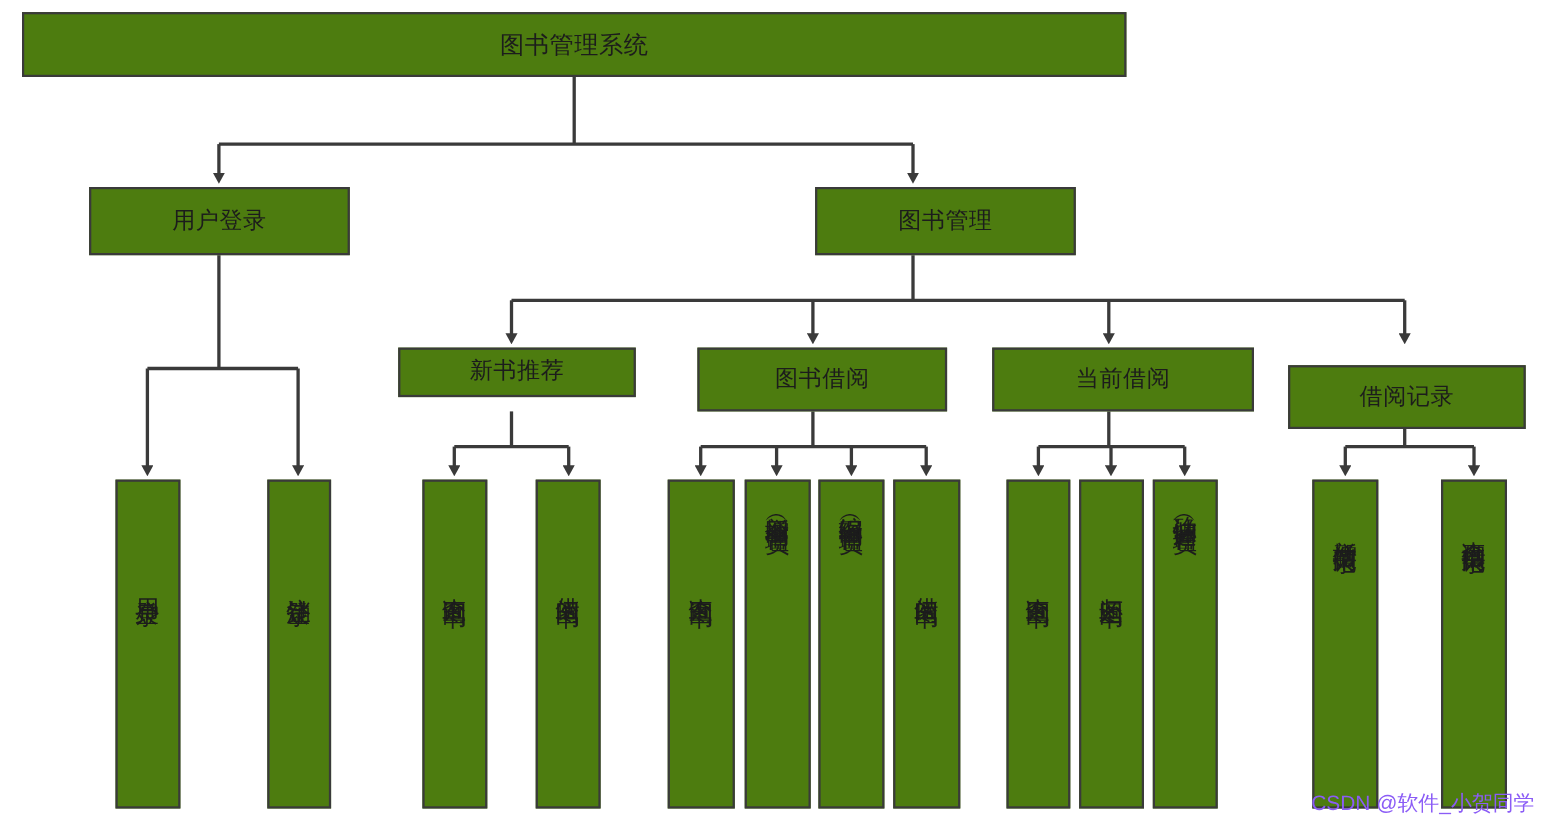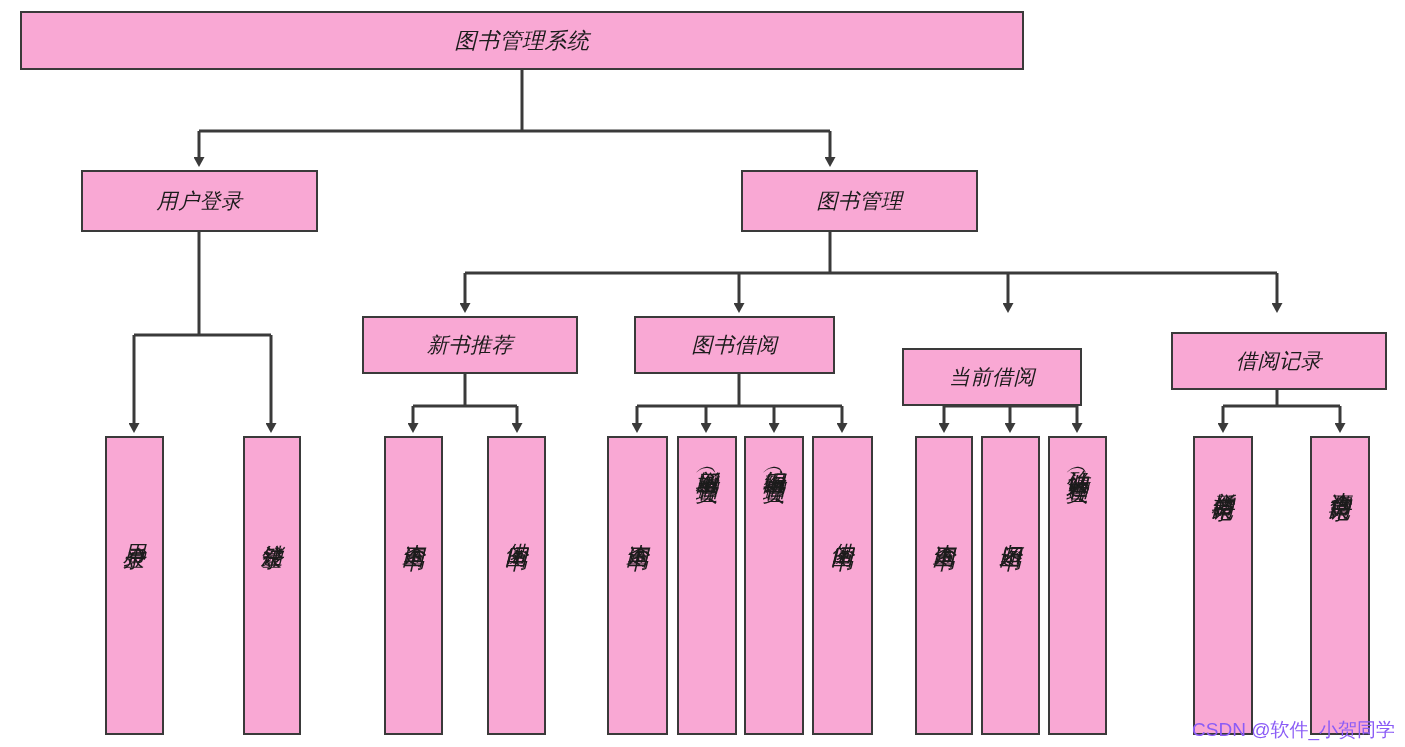--- a/index.html
+++ b/index.html
@@ -21,27 +21,26 @@
     position: absolute;
     left: 0;
     top: 0;
     width: 1405px;
     height: 747px;
     pointer-events: none;
   }
   .node {
     position: absolute;
     box-sizing: border-box;
-    background: #f9a8d4;
+    background: #4d7c0f;
     border: 2px solid #3a3a3a;
     display: flex;
     align-items: center;
     justify-content: center;
     color: #1c1c1c;
-    font-style: italic;
   }
   .node .lbl {
     display: block;
     text-align: center;
     line-height: 1.25;
     letter-spacing: 0.5px;
   }
   
   .node.h .lbl {
     font-size: 21px;
@@ -138,27 +137,27 @@
     <span class="lbl">图书管理系统</span>
   </div>
 
   <div class="node h" style="left:81px; top:170px; width:237px; height:62px;">
     <span class="lbl">用户登录</span>
   </div>
   <div class="node h" style="left:741px; top:170px; width:237px; height:62px;">
     <span class="lbl">图书管理</span>
   </div>
 
-  <div class="node h" style="left:362px; top:316px; width:216px; height:58px;">
+  <div class="node h" style="left:362px; top:316px; width:216px; height:45px;">
     <span class="lbl">新书推荐</span>
   </div>
-  <div class="node h" style="left:634px; top:316px; width:201px; height:58px;">
+  <div class="node h" style="left:634px; top:316px; width:227px; height:58px;">
     <span class="lbl">图书借阅</span>
   </div>
-  <div class="node h" style="left:902px; top:316px; width:180px; height:58px;margin-top:32px;">
+  <div class="node h" style="left:902px; top:316px; width:238px; height:58px;">
     <span class="lbl">当前借阅</span>
   </div>
   <div class="node h" style="left:1171px; top:332px; width:216px; height:58px;">
     <span class="lbl">借阅记录</span>
   </div>
 
   <div class="node v mid" style="left:105px; top:436px; width:59px; height:299px;">
     <span class="lbl">用户登录</span>
   </div>
   <div class="node v mid" style="left:243px; top:436px; width:58px; height:299px;">

